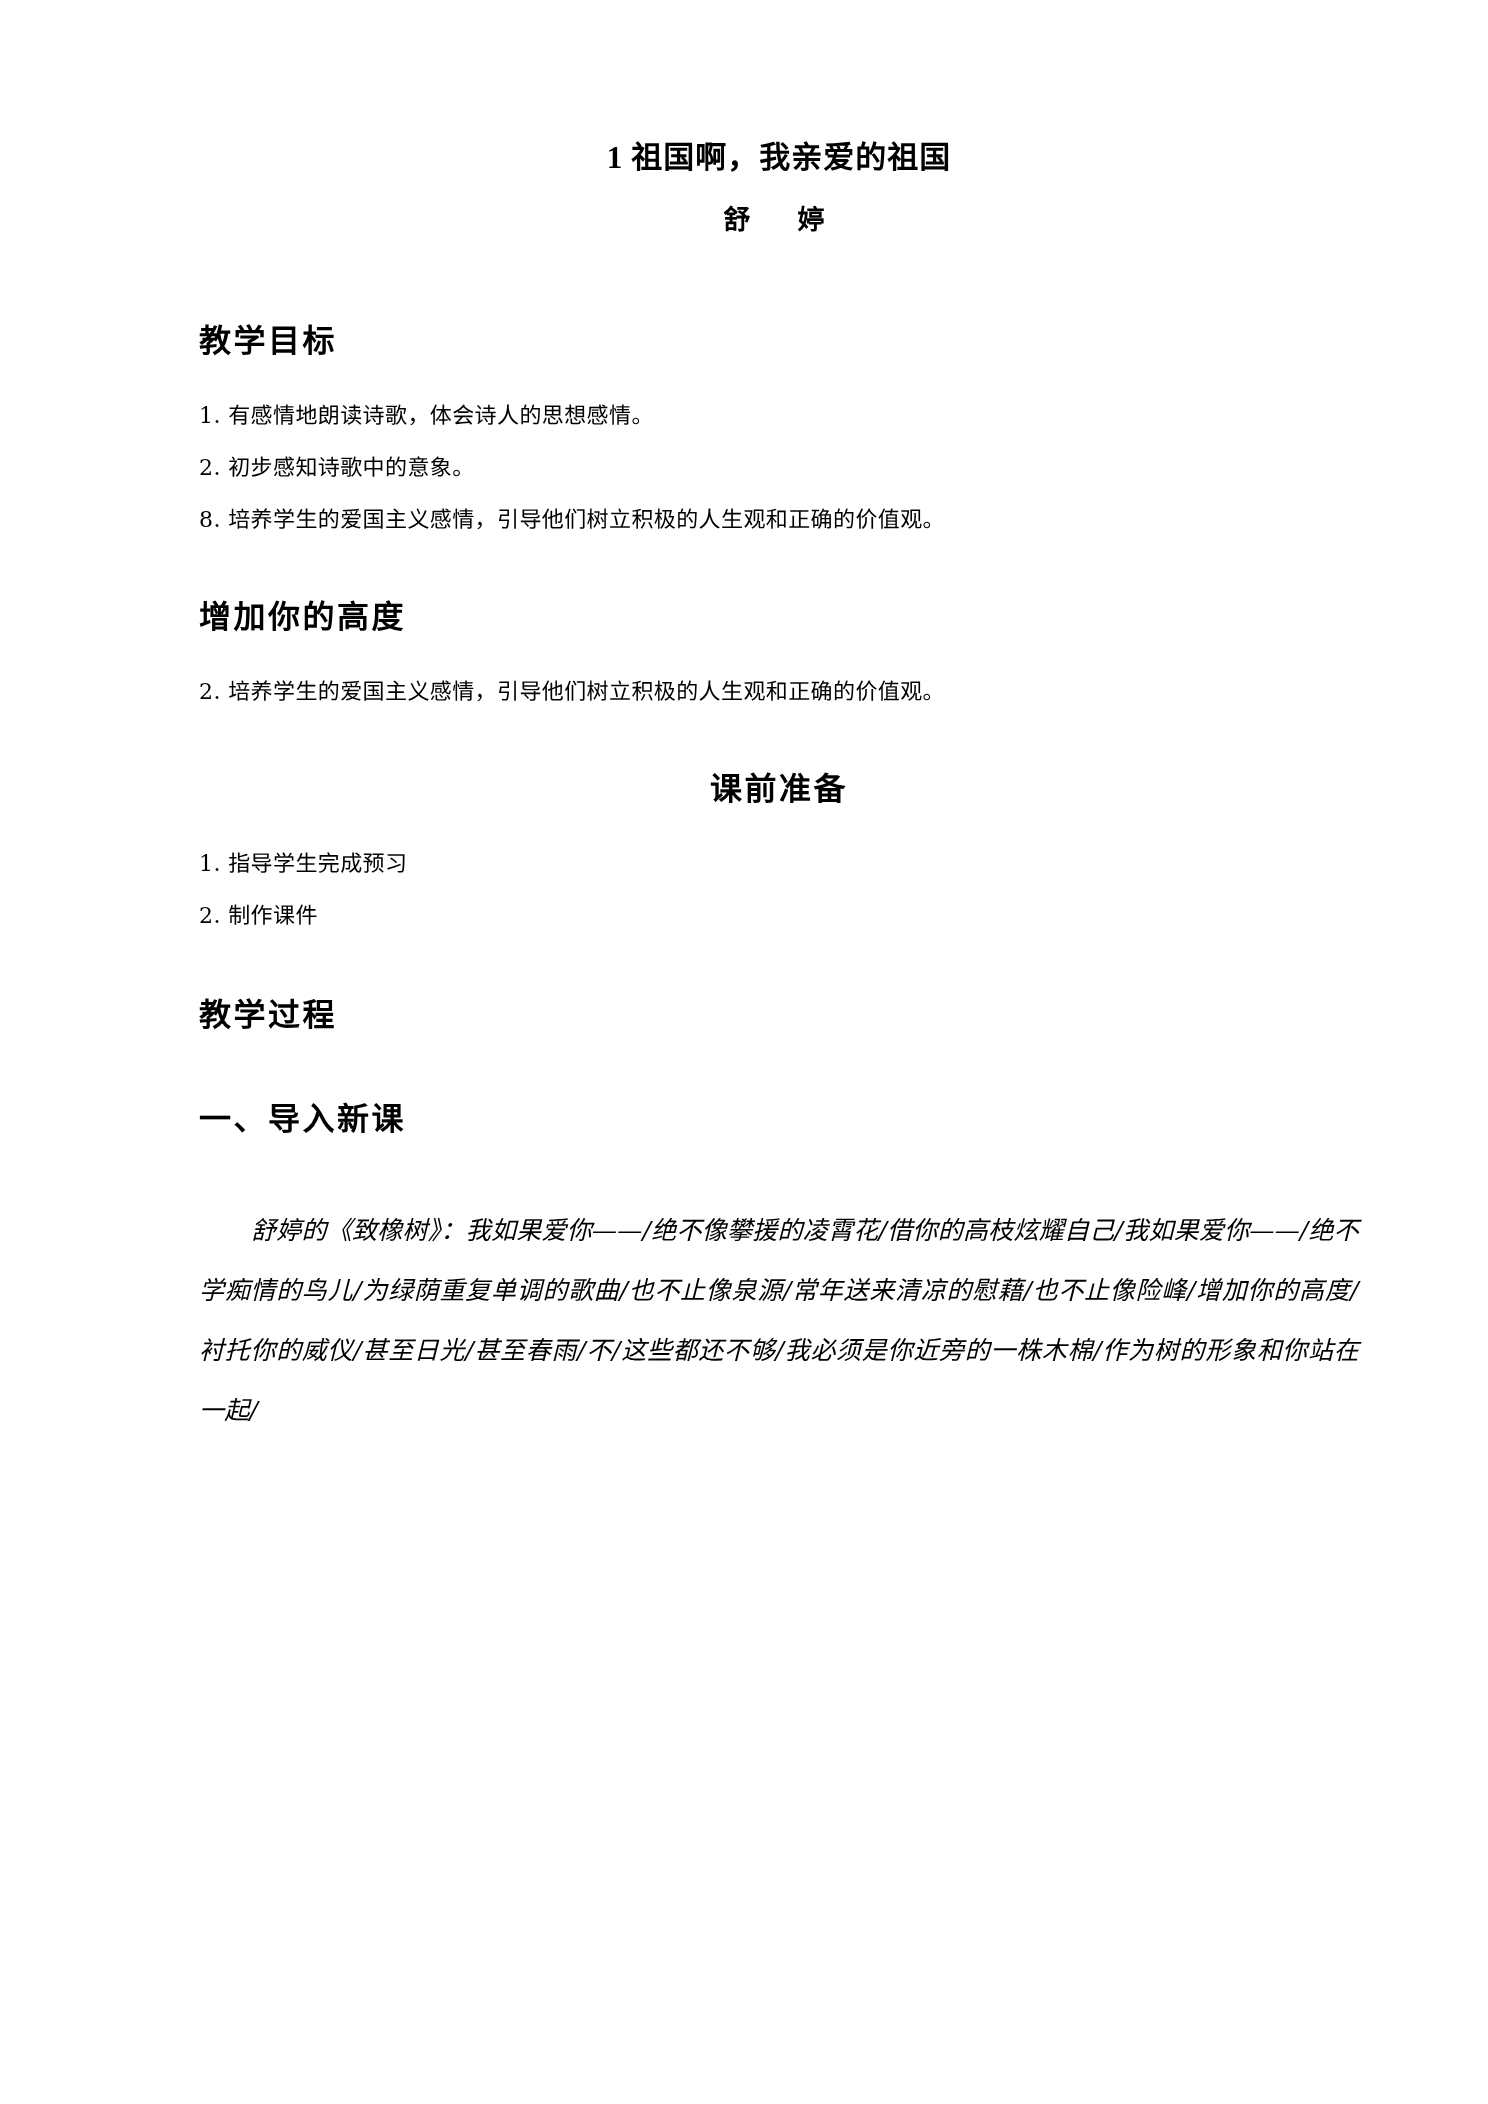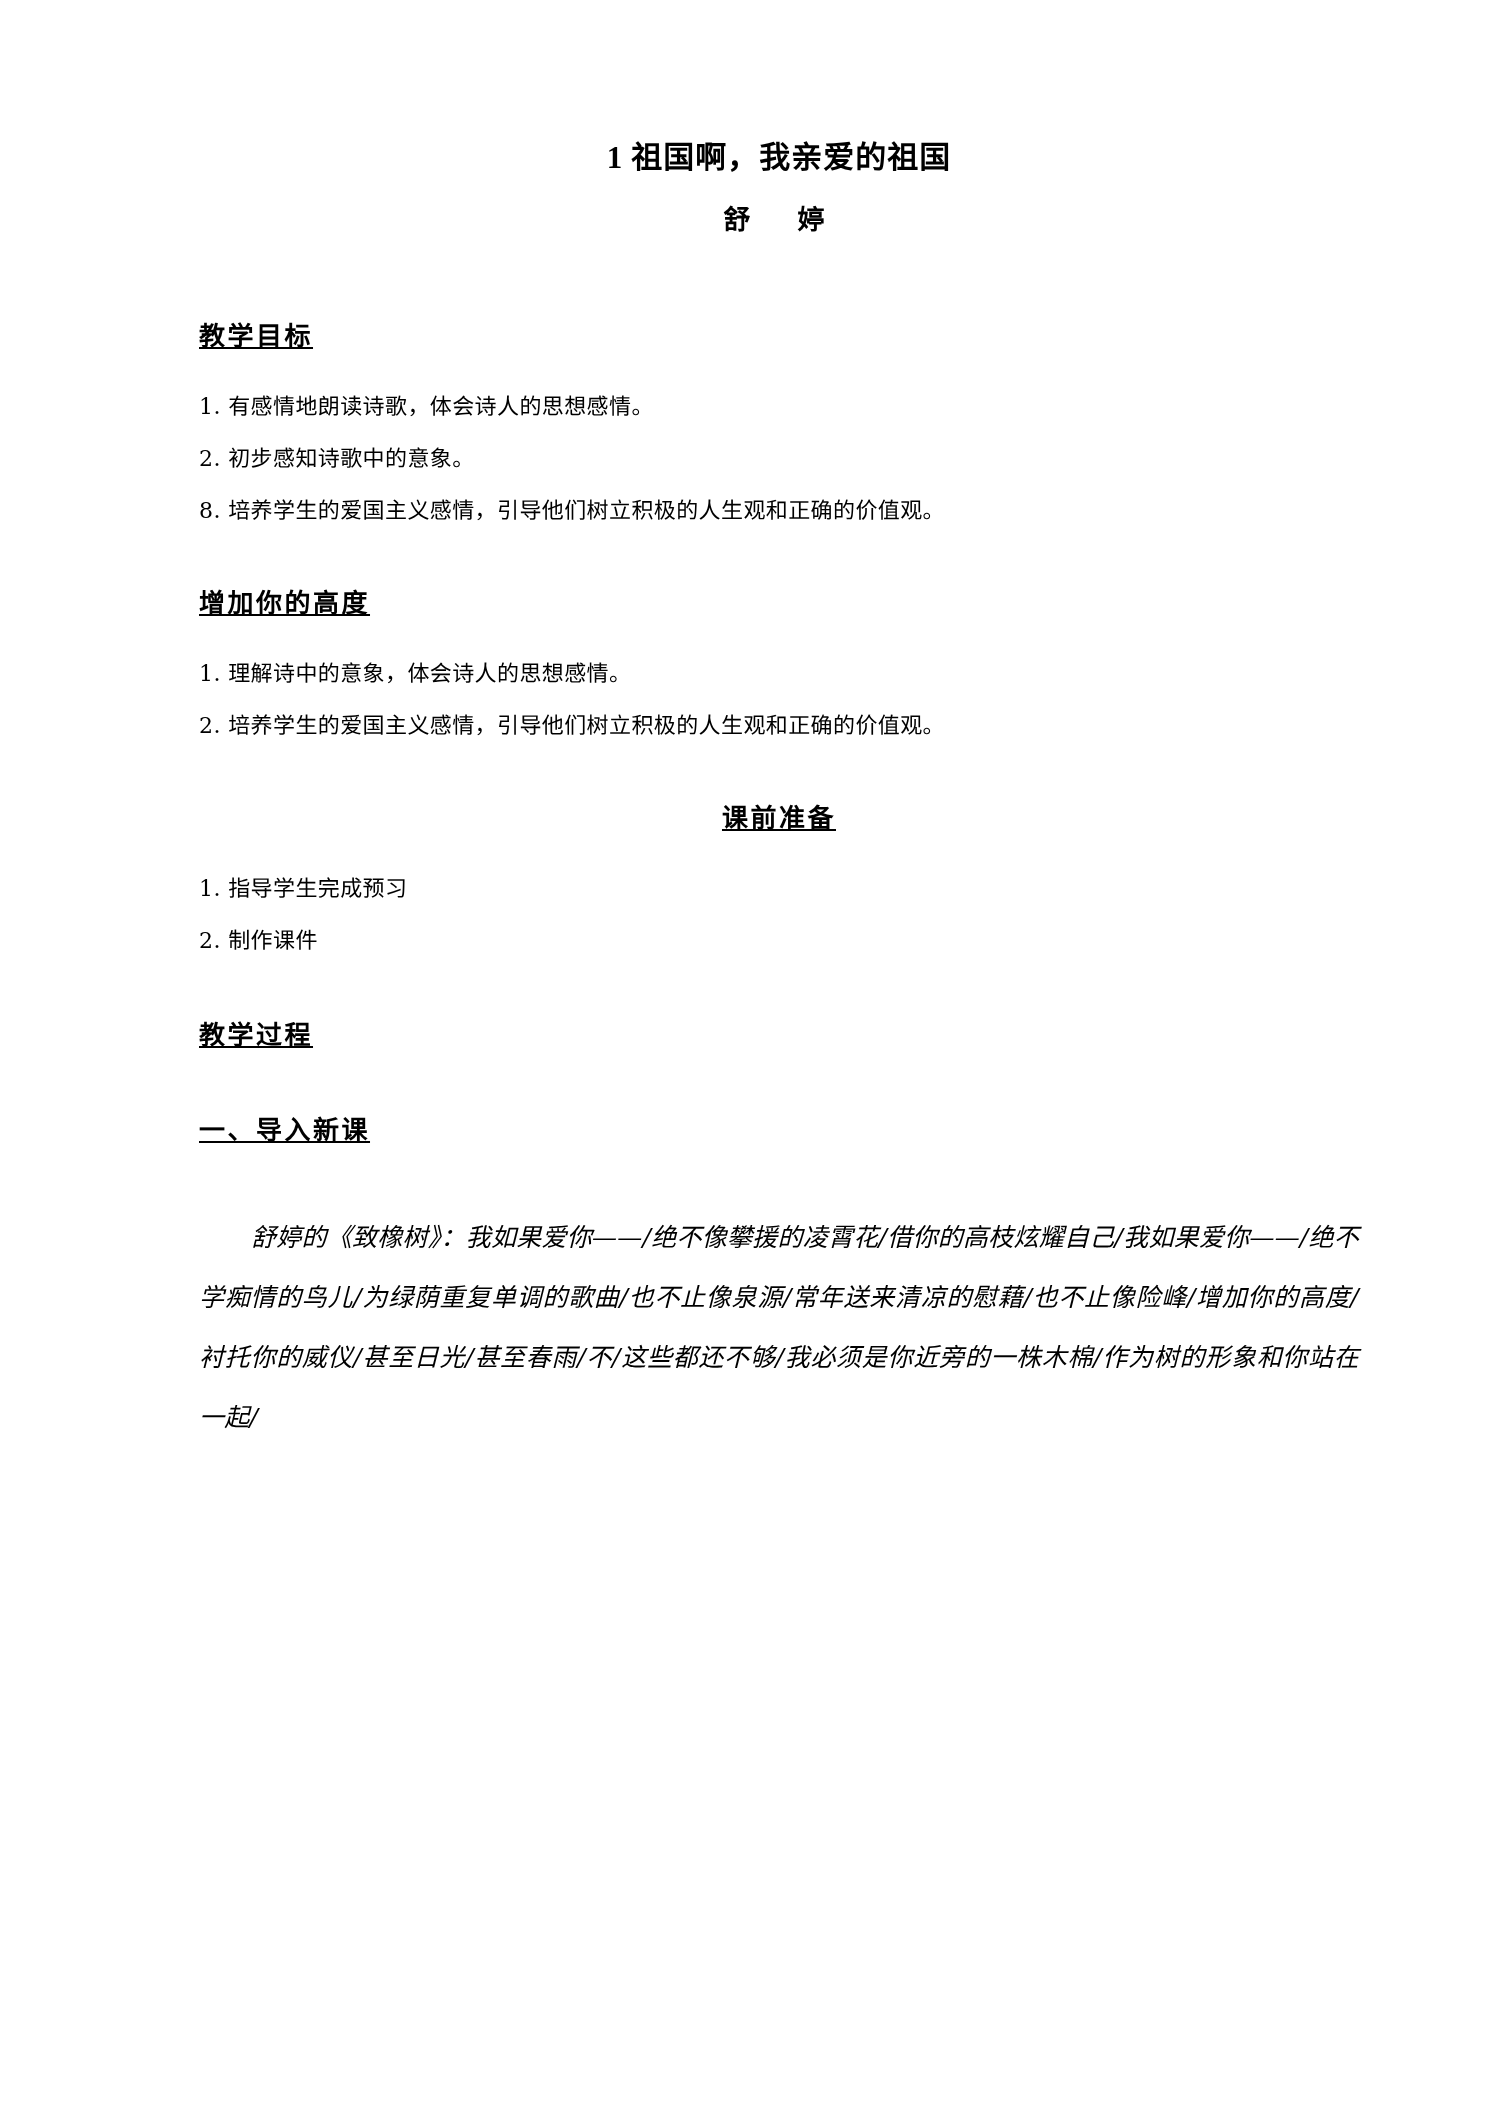--- a/index.html
+++ b/index.html
@@ -47,26 +47,25 @@
     font-size: 27px;
     font-weight: bold;
     margin: 0;
     padding-top: 22px;
     letter-spacing: 10px;
     line-height: 1.4;
   }
 
   
   .section-heading {
-    font-size: 26px;
+    font-size: 32px;
     font-weight: bold;
     letter-spacing: 2.5px;
     line-height: 1.5;
     margin: 0;
-    text-decoration: underline;
   }
   .heading-gap-1  { padding-top: 78px; }
   .heading-gap-2  { padding-top: 62px; }
   .heading-gap-3  { padding-top: 62px; text-align: center; }
   .heading-gap-4  { padding-top: 64px; }
   .heading-gap-5  { padding-top: 56px; }
 
   
   .list-block {
     padding-top: 40px;
@@ -110,21 +109,20 @@
 
     <h2 class="section-heading heading-gap-1">教学目标</h2>
     <div class="list-block">
       <p class="list-item">1. 有感情地朗读诗歌，体会诗人的思想感情。</p>
       <p class="list-item">2. 初步感知诗歌中的意象。</p>
       <p class="list-item">8. 培养学生的爱国主义感情，引导他们树立积极的人生观和正确的价值观。</p>
     </div>
 
     <h2 class="section-heading heading-gap-2">增加你的高度</h2>
     <div class="list-block">
-      <p class="list-item">1. 理解诗中的意象，体会诗人的思想感情。</p>
       <p class="list-item">2. 培养学生的爱国主义感情，引导他们树立积极的人生观和正确的价值观。</p>
     </div>
 
     <h2 class="section-heading heading-gap-3">课前准备</h2>
     <div class="list-block">
       <p class="list-item">1. 指导学生完成预习</p>
       <p class="list-item">2. 制作课件</p>
     </div>
 
     <h2 class="section-heading heading-gap-4">教学过程</h2>

